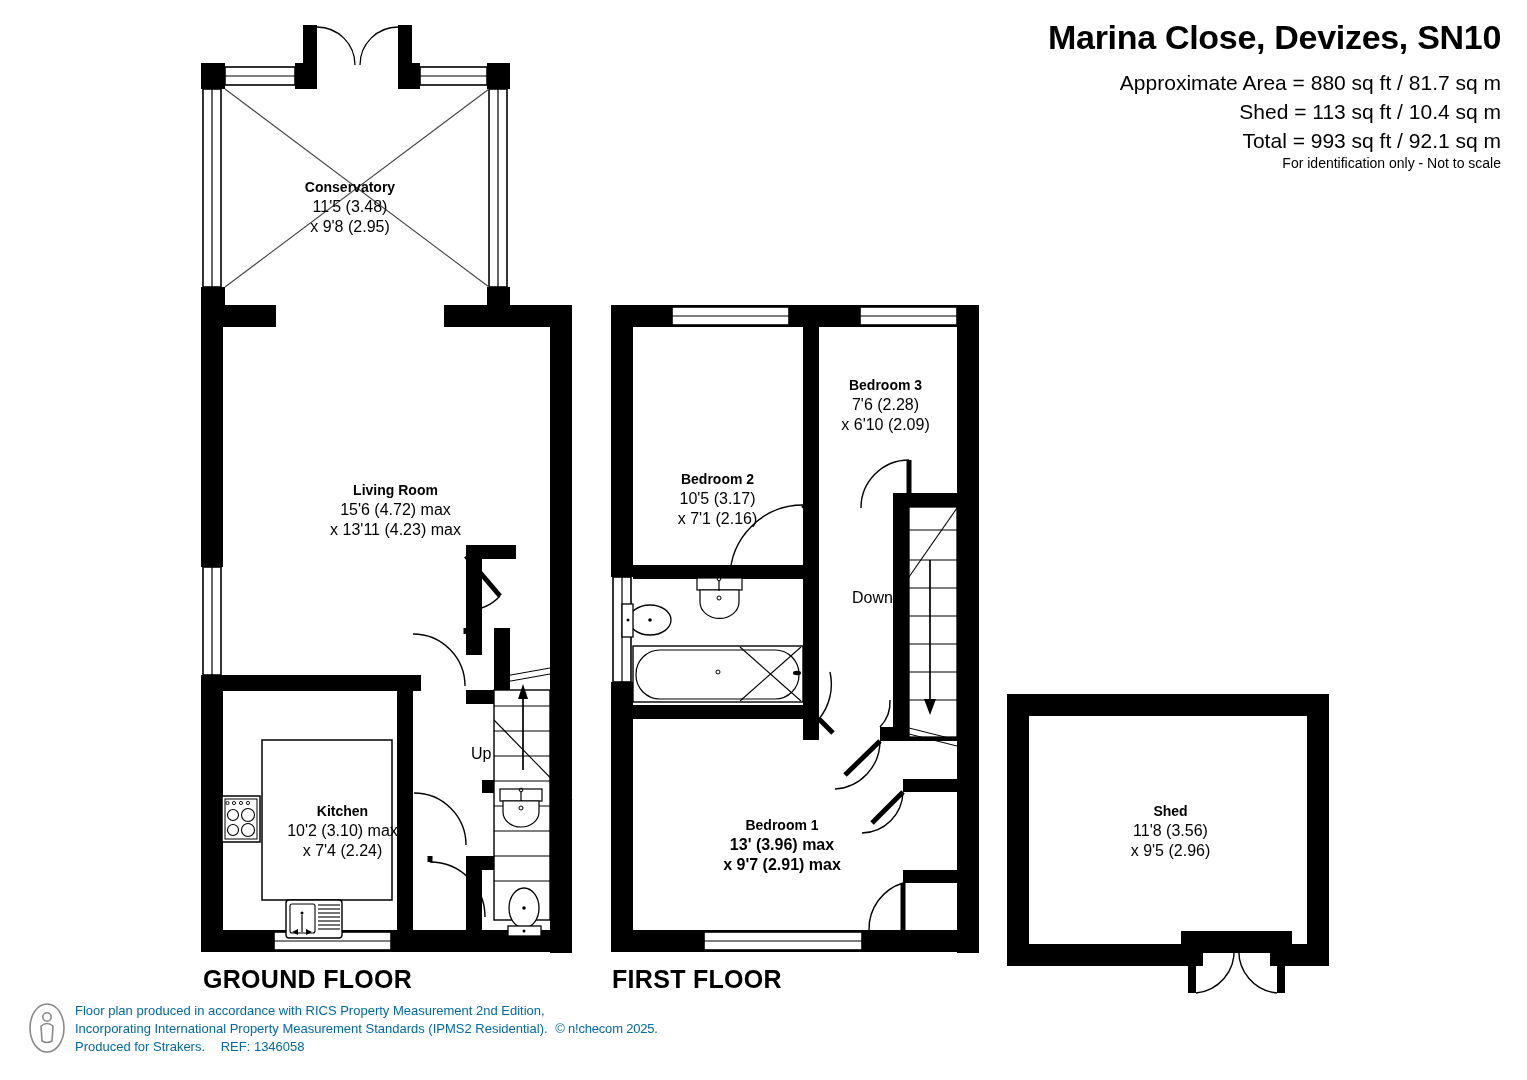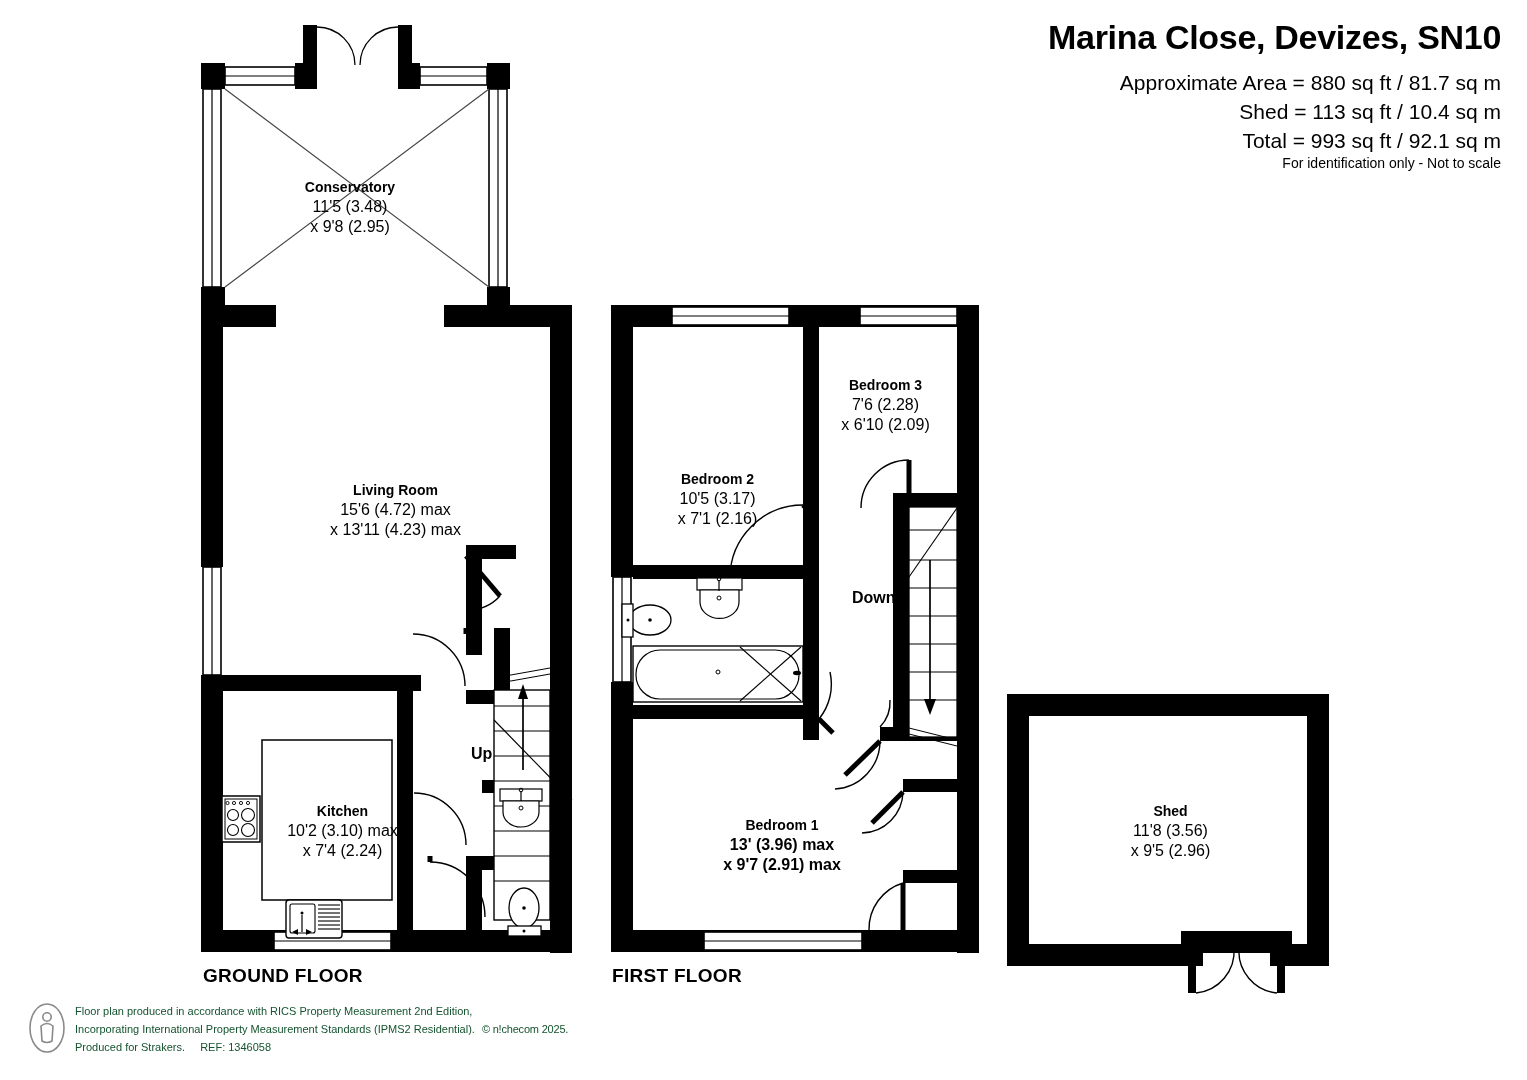--- a/index.html
+++ b/index.html
@@ -3,27 +3,27 @@
 <meta charset="utf-8">
 <style>
   html,body{margin:0;padding:0;background:#fff;}
   body{width:1527px;height:1080px;position:relative;overflow:hidden;
        font-family:"Liberation Sans", sans-serif;color:#000;}
   #plan{position:absolute;left:0;top:0;width:1527px;height:1080px;}
   .hdr{position:absolute;text-align:right;}
   #title{right:26px;top:18px;font-size:34px;font-weight:bold;letter-spacing:-0.3px;text-align:right;}
   #areas{right:26px;top:68px;font-size:21px;line-height:29px;}
   #disc{right:26px;top:155px;font-size:14px;}
-  #footer{position:absolute;left:75px;top:1002px;font-size:11px;line-height:18px;color:#14532d;}
+  #footer{position:absolute;left:75px;top:1002px;font-size:13px;line-height:18px;color:#0369a1;}
   #footer .cp{letter-spacing:-0.2px;}
   #personicon{position:absolute;left:28px;top:1002px;width:38px;height:52px;}
-  .flab{position:absolute;font-size:19px;font-weight:bold;letter-spacing:0.3px;}
+  .flab{position:absolute;font-size:25px;font-weight:bold;letter-spacing:0.3px;}
   .rlab{position:absolute;text-align:center;font-size:16px;line-height:20px;white-space:nowrap;}
   .rlab b{font-size:14px;}
-  .slab{position:absolute;font-size:16px;font-weight:bold;}
+  .slab{position:absolute;font-size:16px;font-weight:normal;}
 </style>
 </head>
 <body>
 
 <svg id="plan" viewBox="0 0 1527 1080">
   <g>
 
     <g>
 
       <rect x="201" y="63" width="24" height="26" fill="#000"></rect>

